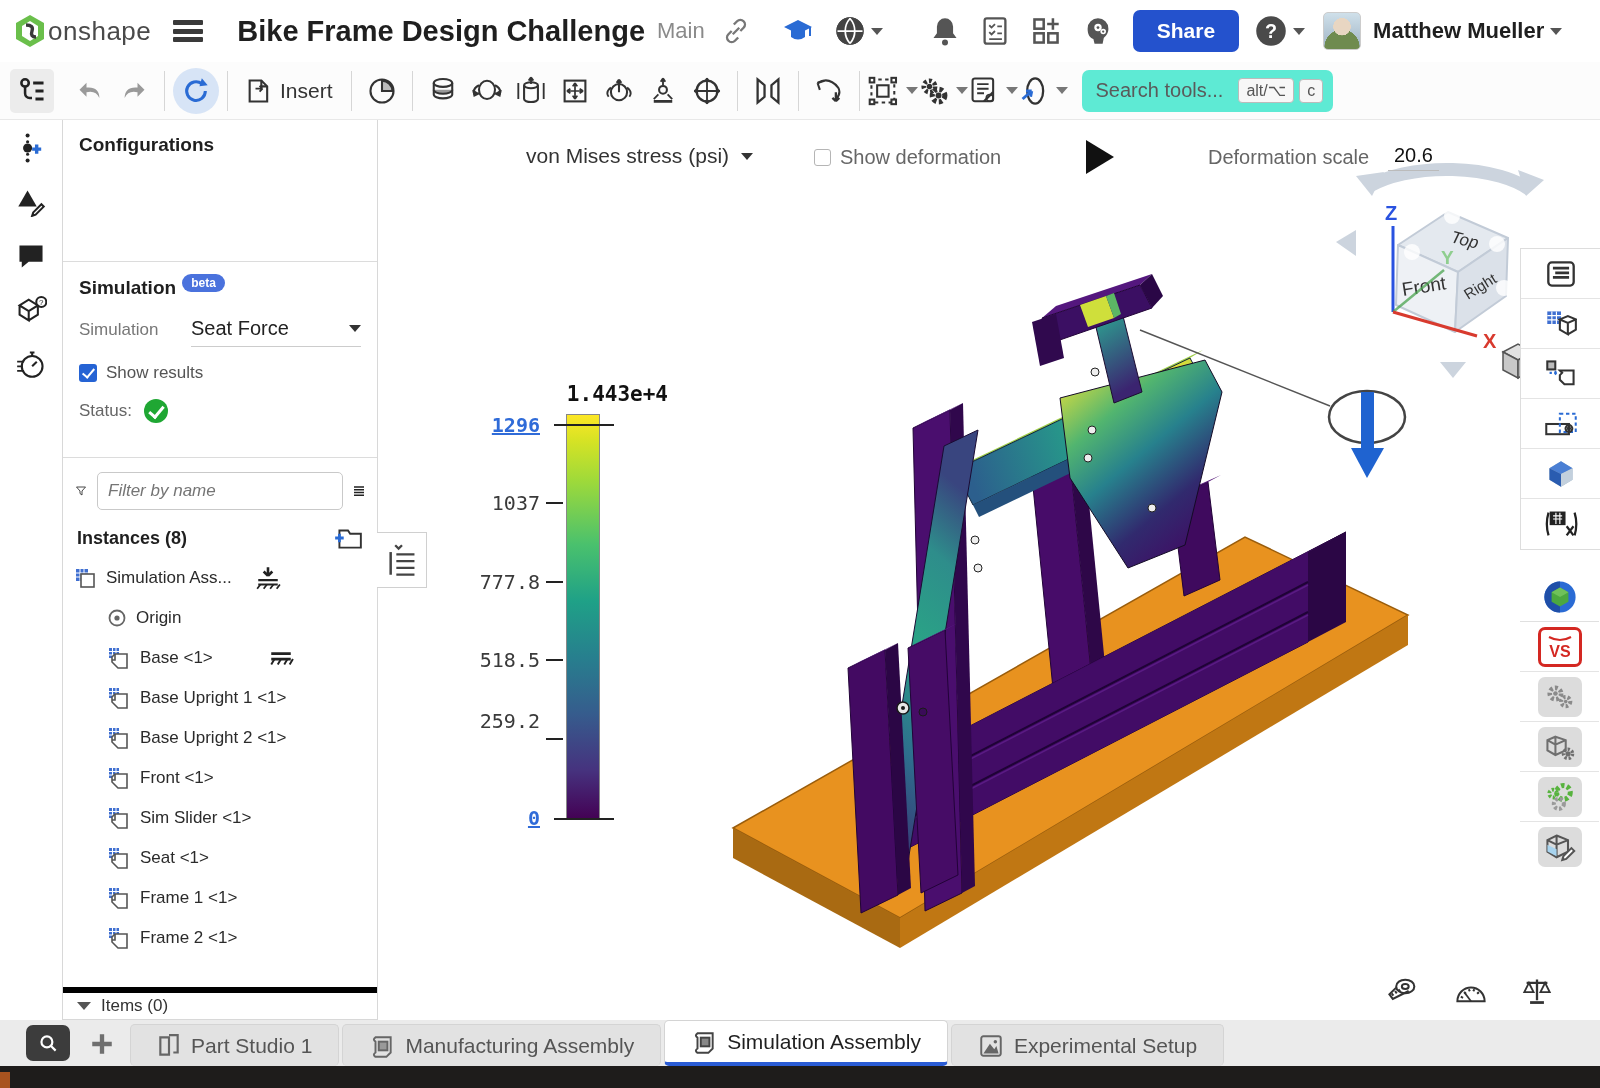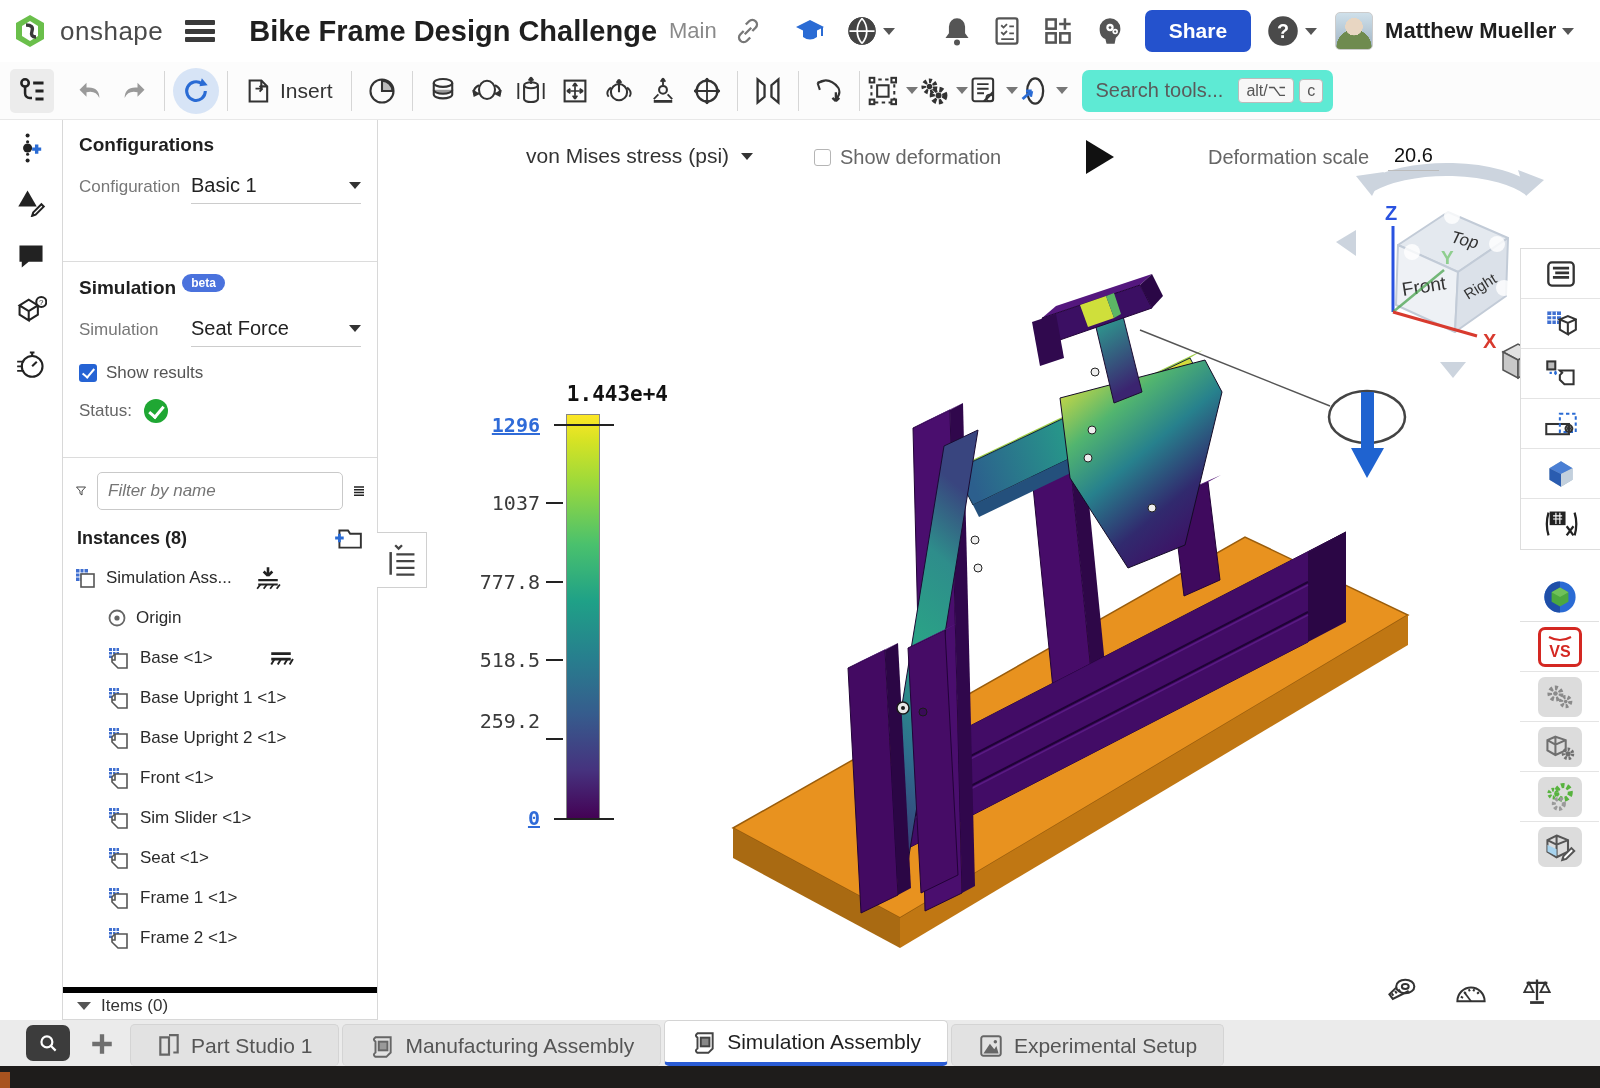--- a/index.html
+++ b/index.html
@@ -3,21 +3,21 @@
 <meta charset="utf-8">
 <style>
   * { margin:0; padding:0; box-sizing:border-box; }
   html,body { width:1600px; height:1088px; overflow:hidden; background:#fff;
               font-family:"Liberation Sans", sans-serif; color:#333; }
   .app { position:relative; width:1600px; height:1088px; background:#fff; }
 
   
   .topbar { position:absolute; top:0; left:0; width:1600px; height:62px; background:#fff;
             display:flex; align-items:center; }
-  .logo { display:flex; align-items:center; gap:12px; margin-left:12px; }
+  .logo { display:flex; align-items:center; gap:0; margin-left:12px; }
   .logo-text { font-size:26px; color:#4a4a4a; letter-spacing:.5px; }
   .hamburger { width:30px; height:22px; margin-left:22px; display:flex; flex-direction:column; justify-content:space-between; cursor:pointer;}
   .hamburger span { height:5px; background:#3a3a3a; border-radius:1px; }
   .doc-title { font-size:29px; font-weight:bold; color:#1f1f1f; margin-left:34px; white-space:nowrap; }
   .ws-label { font-size:22px; color:#8a8a8a; margin-left:12px; }
   .hd-ic { margin-left:18px; display:flex; align-items:center; color:#555; }
   .caret { width:0; height:0; border-left:6px solid transparent; border-right:6px solid transparent;
            border-top:7px solid #555; display:inline-block; margin-left:6px; }
   .share-btn { margin-left:20px; background:#2452cd; color:#fff; font-size:21px; font-weight:bold;
                padding:9px 24px; border-radius:7px; border:none; cursor:pointer; }
@@ -403,27 +403,20 @@
             <circle cx="14" cy="15" r="9"></circle>
             <path d="M14 15 l4-4 M12 3 h4 M14 3 v3"></path>
             <path d="M1 11 h6 M1 15 h5 M1 19 h6" stroke-width="1.6"></path>
           </svg>
       </div>
     </div>
 
     <aside class="left-panel">
       <div class="lp-sec" style="height:142px;">
         <div class="lp-title">Configurations</div>
-        <div class="lp-row">
-          <span class="lp-label">Configuration</span>
-          <div class="lp-select">
-            <span class="lp-select-val">Basic 1</span>
-            <span class="caret" style="border-top-color:#333;"></span>
-          </div>
-        </div>
       </div>
       <div class="lp-sec" style="height:196px;">
         <div class="lp-title"><span>Simulation</span><span class="beta-pill">beta</span></div>
         <div class="lp-row">
           <span class="lp-label">Simulation</span>
           <div class="lp-select">
             <span class="lp-select-val">Seat Force</span>
             <span class="caret" style="border-top-color:#333;"></span>
           </div>
         </div>

